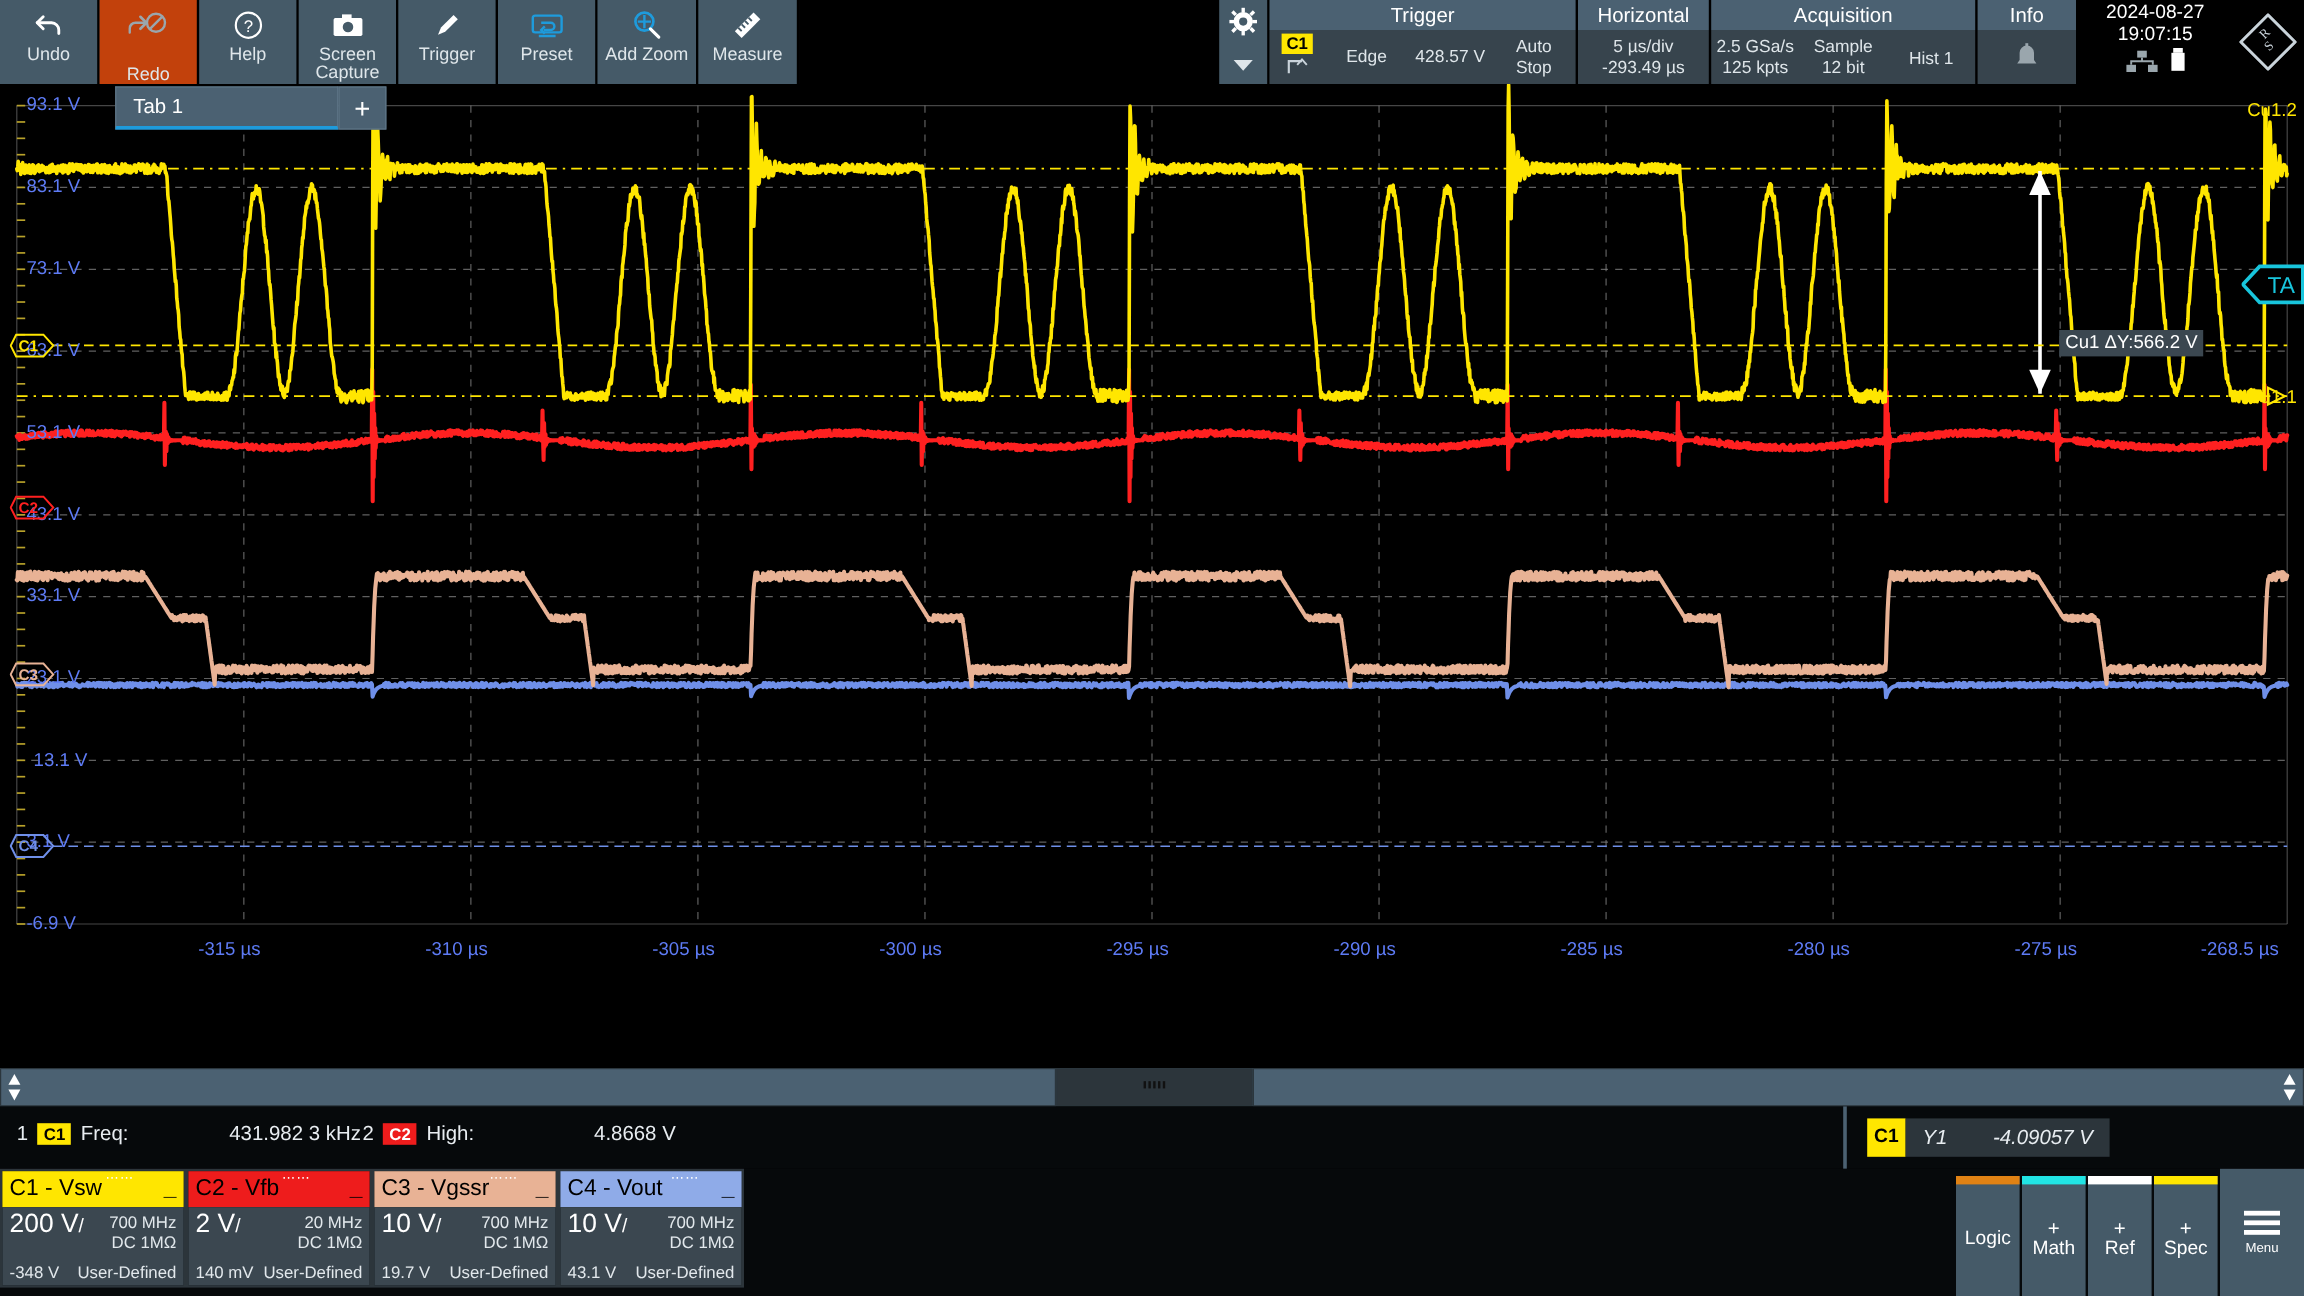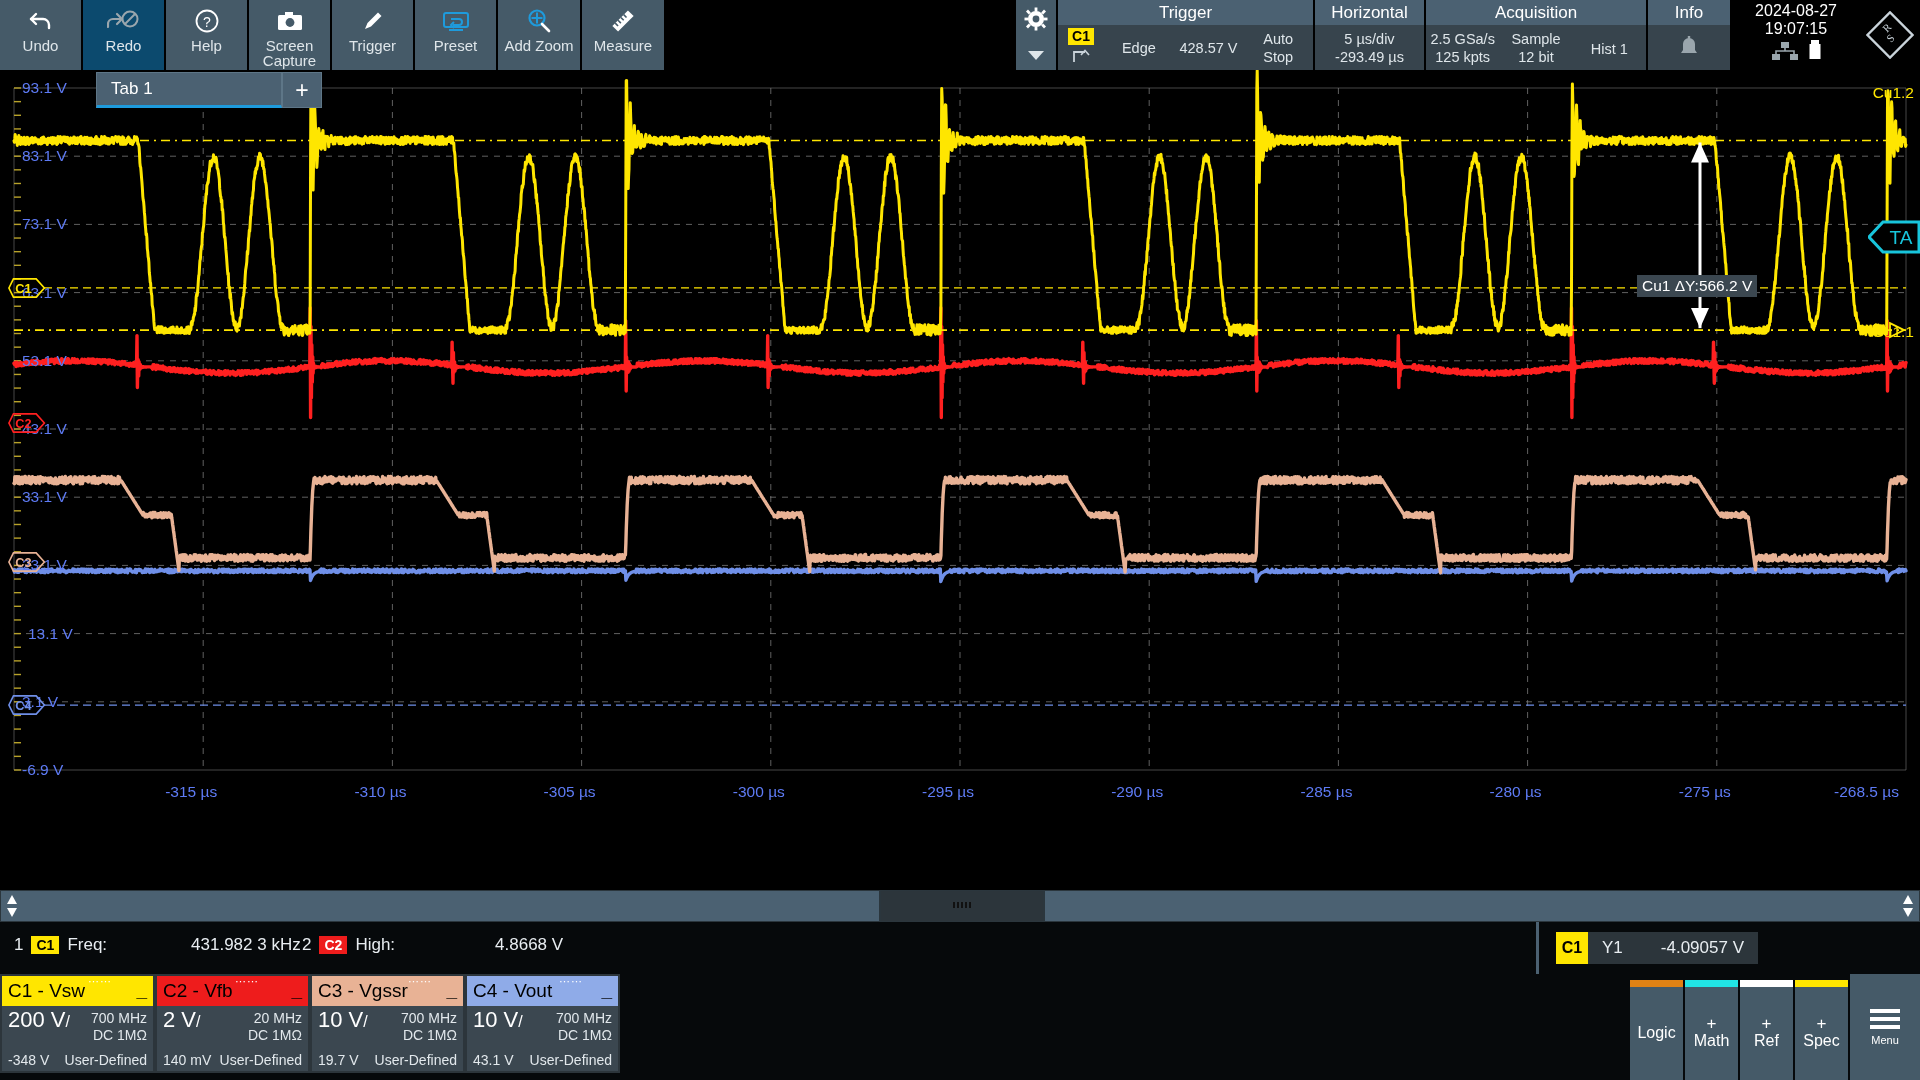--- a/index.html
+++ b/index.html
@@ -4,21 +4,21 @@
 <style>
   * { box-sizing: border-box; margin:0; padding:0; }
   html,body{ width:1920px; height:1080px; overflow:hidden; background:#000; }
   body{ font-family:"Liberation Sans", sans-serif; color:#e8edf1; }
 
   
   #toolbar{ position:absolute; left:0; top:0; width:1920px; height:70px; background:#000; display:flex; }
   .tb-btn{ width:83px; height:70px; background:#455a68; display:flex; flex-direction:column;
            align-items:center; justify-content:flex-start; padding-top:6px; border-right:2px solid #000; }
   .tb-btn.wide{ width:84px; }
-  .tb-btn.dark{ background:#0c4a6e; }
+  .tb-btn.dark{ background:#c2410c;justify-content:space-between; }
   .tb-ico{ height:30px; display:flex; align-items:center; justify-content:center; }
   .tb-lbl{ font-size:15px; line-height:15px; text-align:center; color:#dfe6ea; margin-top:2px; }
   .tb-lbl.two{ line-height:15px; }
   #tb-gap{ flex:1; background:#000; }
 
   .gearcol{ width:42px; height:70px; background:#455a68; display:flex; flex-direction:column;
             align-items:center; justify-content:space-around; border-right:2px solid #000;}
   
   .panel{ border-right:2px solid #000; height:70px; position:relative; }
   .panel .ptitle{ height:25px; background:#4b6172; font-size:17px; text-align:center; line-height:25px; color:#fff; }
@@ -62,21 +62,21 @@
   .updown{ display:flex; flex-direction:column; gap:1px; }
 
   
   #measbar{ position:absolute; left:0; top:922px; width:1920px; height:52px; background:#06090b; }
   .meas{ position:absolute; display:flex; align-items:center; font-size:17px; color:#e8edf1; gap:8px; top:13px;}
   .mchip{ font-size:14px; font-weight:bold; padding:1px 5px; color:#000; }
   #measDiv{ position:absolute; left:1536px; top:922px; width:3px; height:52px; background:#4b6172;}
   #yBox{ position:absolute; left:1556px; top:932px; height:32px; display:flex; align-items:stretch; }
   #yBox .lbl{ background:#ffe600; color:#000; font-size:16px; font-weight:bold; width:32px;
               display:flex;align-items:center;justify-content:center;}
-  #yBox .val{ background:#2c353b; display:flex; align-items:center; gap:38px; padding:16px 14px; font-size:17px; color:#e8edf1;}
+  #yBox .val{ background:#2c353b; display:flex; align-items:center; gap:38px; padding:16px 14px; font-size:17px; color:#e8edf1;font-style:italic;}
 
   
   #chrow{ position:absolute; left:0; top:974px; width:1920px; height:106px; background:#06090b; display:flex; }
   .chbox{ width:155px; height:99px; border:2px solid #2c353b; display:flex; flex-direction:column; }
   .chhead{ height:30px; display:flex; align-items:center; justify-content:space-between;
            padding:0 6px; font-size:19px; color:#000; position:relative; }
   .chhead .dots{ position:absolute; font-size:11px; letter-spacing:1px; top:-1px; color:#fff;}
   .chhead .min{ font-size:19px; font-weight:bold; }
   .chbody{ flex:1; background:#3b4750; position:relative; padding:2px 6px; }
   .chv{ position:absolute; left:6px; top:1px; font-size:22px; color:#fff; }
@@ -466,21 +466,21 @@
       <div class="chmark" style="left: 4px; top: 624.21px; width: 44px;">
         <svg width="44" height="22" viewBox="0 0 44 22">
           <path d="M1 11 L6 1 L31 1 L40 11 L31 21 L6 21 Z" fill="none" stroke="#6f8fe8" stroke-width="1.8"></path>
           <text x="17" y="16" font-size="14" fill="#6f8fe8" text-anchor="middle" font-family="Liberation Sans">C4</text>
         </svg>
       </div>
     </div>
 
   <div class="curlab" id="curTop" style="right:6px; top:14px;">Cu1.2</div>
   <div class="curlab" id="curBot" style="right:6px; top:253px;">Cu1.1</div>
-  <div id="cursorBox" style="left:1637px; top:205px;">Cu1 ΔY:566.2 V</div>
+  <div id="cursorBox" style="left:1716px; top:205px;">Cu1 ΔY:566.2 V</div>
 
   <div id="taMark" style="right:0px; top:148px;">
     <svg width="52" height="38" viewBox="0 0 52 38">
       <path d="M1 19 L15 4 L51 4 L51 34 L15 34 Z" fill="#000" stroke="#18c5dc" stroke-width="3"></path>
       <text x="33" y="26" font-size="19" fill="#18c5dc" text-anchor="middle" font-family="Liberation Sans">TA</text>
     </svg>
   </div>
 </div>
 
 <div id="navbar">

